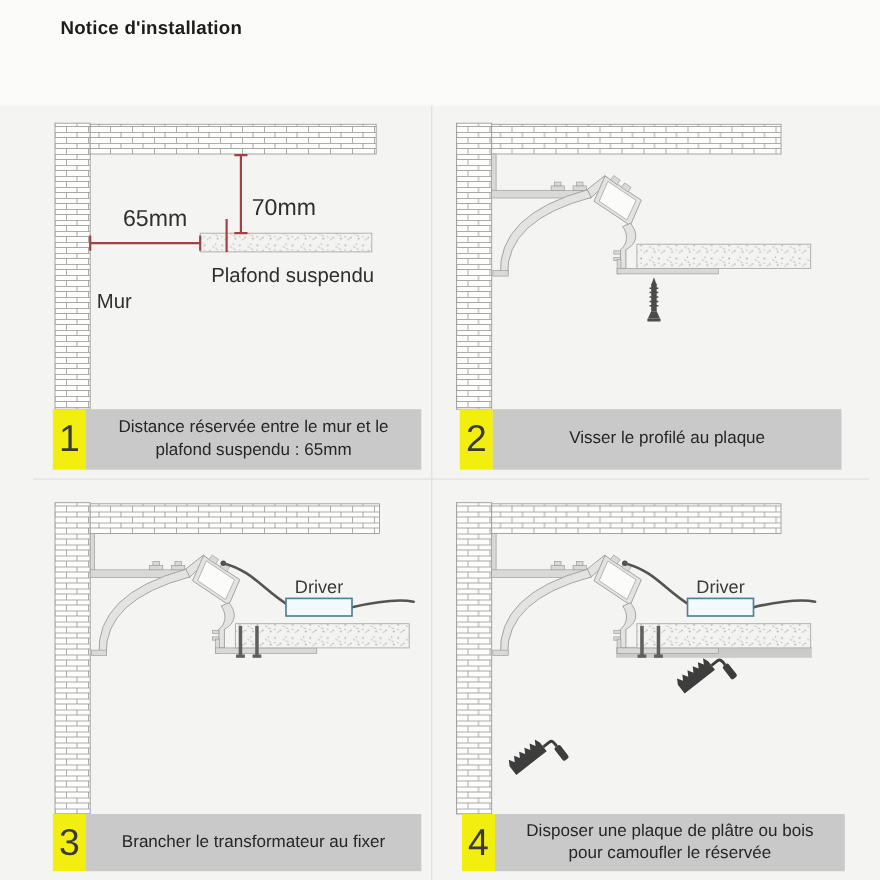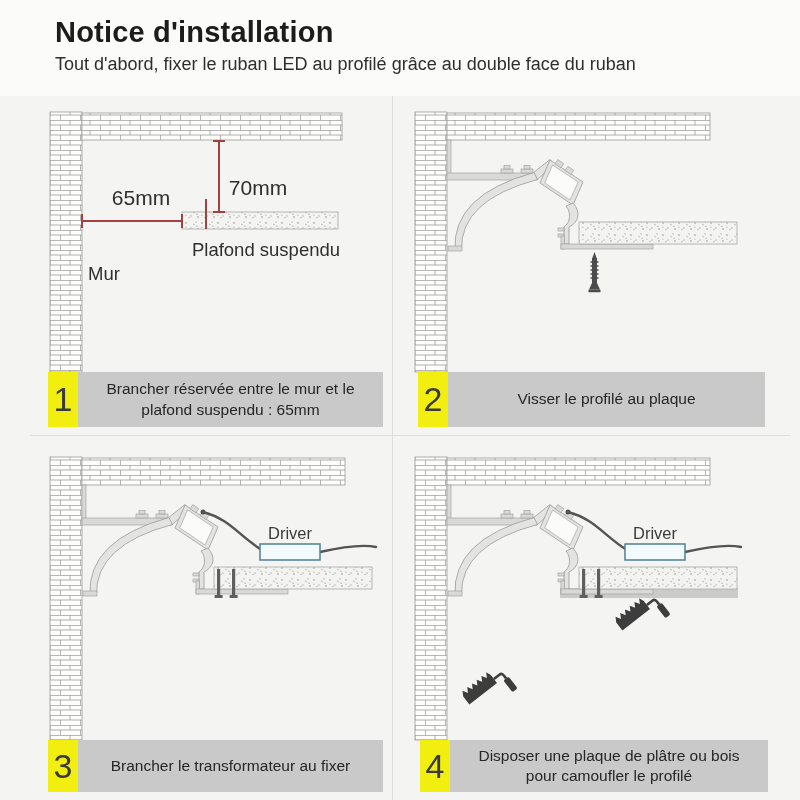--- a/index.html
+++ b/index.html
@@ -2,21 +2,21 @@
 <html style="--dimension-red: #a34141; --badge-yellow: #f2ee10; --caption-gray: #c9c9c9; --driver-border: #4d7f98;"><head>
 <meta charset="utf-8">
 <style>
   html,body{margin:0;padding:0;}
   body{
     width:800px;height:800px;position:relative;overflow:hidden;
     background:#f4f4f2;
     font-family:"Liberation Sans",sans-serif;
   }
   .header{position:absolute;left:0;top:0;width:800px;height:96px;background:#fbfbf9;}
-  .title{position:absolute;left:55px;top:16px;font-size:29px;font-weight:700;color:#1c1c1c;letter-spacing:.2px;text-align:center;}
+  .title{position:absolute;left:55px;top:16px;font-size:17px;font-weight:700;color:#1c1c1c;letter-spacing:.2px;text-align:center;}
   .subtitle{position:absolute;left:55px;top:54px;font-size:18px;font-weight:400;color:#2e2e2e;}
   .vdiv{position:absolute;left:392px;top:96px;width:1px;height:704px;background:#dddddb;}
   .hdiv{position:absolute;left:30px;top:435px;width:760px;height:1px;background:#dddddb;}
   .panel-svg{position:absolute;width:350px;height:335px;}
   #svg1{left:40px;top:100px;}
   #svg2{left:405px;top:100px;}
   #svg3{left:40px;top:445px;}
   #svg4{left:405px;top:445px;}
   .caption{position:absolute;display:flex;align-items:stretch;}
   #cap1{left:48px;top:372px;width:335px;height:55px;}
@@ -52,21 +52,20 @@
   .screw-s{fill:#5f5f5f;}
   .roller{fill:#3d3d3d;}
   .roller-arm{fill:none;stroke:#3d3d3d;stroke-width:2.6;}
   .plate{fill:#cbcbca;}
 </style>
 </head>
 <body>
 
 <div class="header">
   <div class="title">Notice d'installation</div>
-  <div class="subtitle">Tout d'abord, fixer le ruban LED au profilé grâce au double face du ruban</div>
 </div>
 
 <div class="vdiv"></div>
 <div class="hdiv"></div>
 
 <svg width="0" height="0" style="position:absolute">
   <defs>
     <pattern id="brick" patternUnits="userSpaceOnUse" width="20" height="10">
       <rect width="20" height="10" fill="#fdfdfc"></rect>
       <path d="M0,0.4H20 M0,5H20" stroke="#9b9b9b" stroke-width="0.8" fill="none"></path>
@@ -176,26 +175,26 @@
     <path class="cable" d="M280,107 C302,102 322,99 336,102"></path>
   </g>
   <rect class="drvbox" x="220" y="99" width="60" height="16"></rect>
   <text class="t-drv" x="250" y="94" text-anchor="middle">Driver</text>
   <use href="#rouleau" transform="translate(210,176) rotate(-38)"></use>
   <use href="#rouleau" transform="translate(57,250) rotate(-38)"></use>
 </svg>
 
 <div id="cap1" class="caption">
   <div class="badge">1</div>
-  <div class="cap-text">Brancher réservée entre le mur et le plafond suspendu : 65mm</div>
+  <div class="cap-text">Distance réservée entre le mur et le plafond suspendu : 65mm</div>
 </div>
 <div id="cap2" class="caption">
   <div class="badge">2</div>
   <div class="cap-text">Visser le profilé au plaque</div>
 </div>
 <div id="cap3" class="caption">
   <div class="badge">3</div>
   <div class="cap-text">Brancher le transformateur au fixer</div>
 </div>
 <div id="cap4" class="caption">
   <div class="badge">4</div>
-  <div class="cap-text">Disposer une plaque de plâtre ou bois pour camoufler le profilé</div>
+  <div class="cap-text">Disposer une plaque de plâtre ou bois pour camoufler le réservée</div>
 </div>
 
 </body></html>

